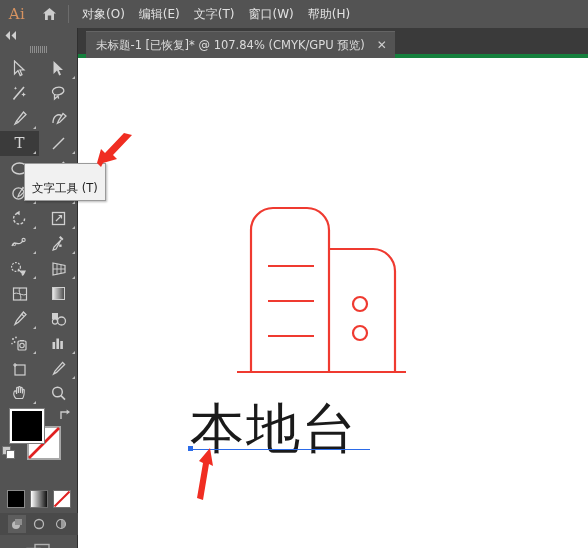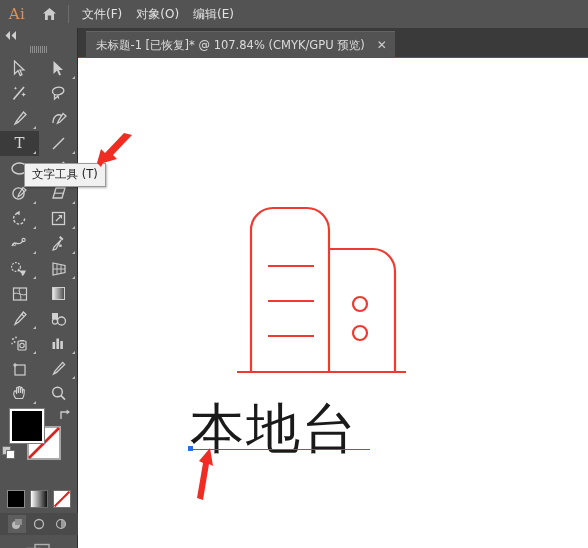--- a/index.html
+++ b/index.html
@@ -40,21 +40,21 @@
     padding: 4px 7px;
     white-space: nowrap;
     user-select: none;
   }
 
   
   #tabbar {
     position: absolute; left: 78px; top: 28px;
     width: 510px; height: 30px;
     background: #3a3a3a;
-    border-bottom: 1px solid #15803d;
+    border-bottom: 4px solid #15803d;
   }
   #doc-tab {
     position: absolute; left: 8px; top: 3px;
     height: 27px;
     background: #535353;
     display: flex; align-items: center;
     padding: 0 8px 0 10px;
     border-top: 1px solid #646464;
   }
   #doc-tab-label {
@@ -162,21 +162,21 @@
     display: flex; align-items: center; justify-content: center;
   }
 
   
   #tooltip {
     position: absolute; left: 24px; top: 163px;
     background: #f1f1f1;
     border: 1px solid #9a9a9a;
     color: #1e1e1e;
     font-size: 11.5px;
-    padding: 3px 7px 4px 7px;
+    padding: 17px 7px 4px 7px;
     white-space: nowrap;
     box-shadow: 1px 1px 2px rgba(0,0,0,0.28);
     z-index: 40;
     user-select: none;
   }
 
   
   #canvas {
     position: absolute; left: 78px; top: 70px;
     width: 510px; height: 490px;
@@ -196,23 +196,25 @@
 <div id="app">
 
   <div id="menubar">
     <div id="ai-logo">Ai</div>
     <div id="home-icon">
       <svg width="15" height="14" viewBox="0 0 15 14">
         <path d="M7.5 1 L14 6.4 L12 6.4 L12 13 L9.2 13 L9.2 8.6 L5.8 8.6 L5.8 13 L3 13 L3 6.4 L1 6.4 Z" fill="#cccccc"></path>
       </svg>
     </div>
     <div id="menu-sep"></div>
-    <div class="menu-item">文件(F)</div>
     <div class="menu-item">对象(O)</div>
     <div class="menu-item">编辑(E)</div>
+    <div class="menu-item">文字(T)</div>
+    <div class="menu-item">窗口(W)</div>
+    <div class="menu-item">帮助(H)</div>
   </div>
 
   <div id="tabbar">
     <div id="doc-tab">
       <span id="doc-tab-label">未标题-1 [已恢复]* @ 107.84% (CMYK/GPU 预览)</span>
       <span id="doc-tab-close">✕</span>
     </div>
   </div>
 
   <div id="canvas">

